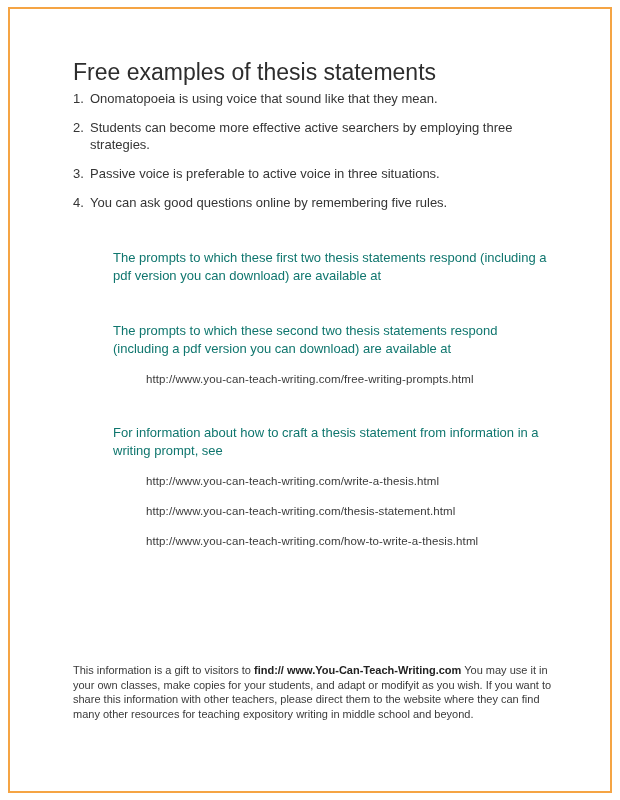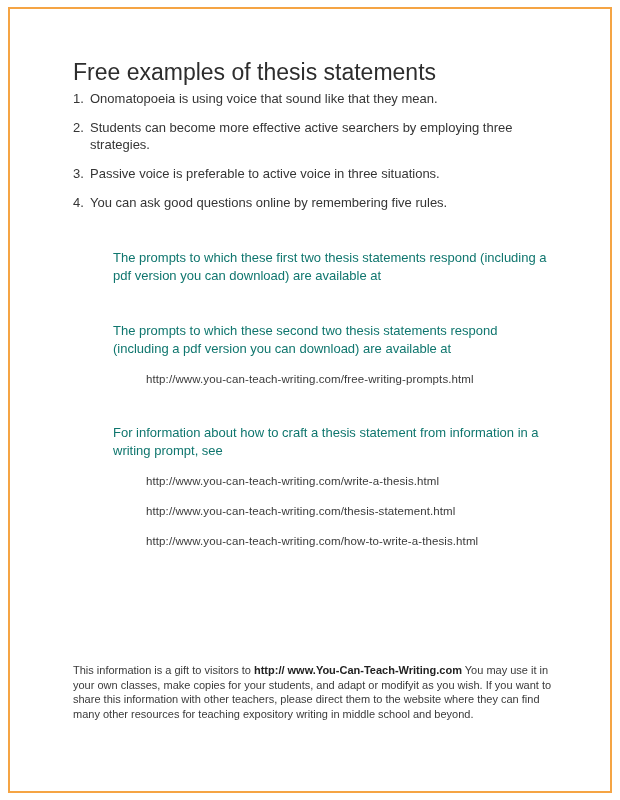--- a/index.html
+++ b/index.html
@@ -99,16 +99,16 @@
       <p class="para">For information about how to craft a thesis statement from information in a writing prompt, see</p>
       <p class="url">http://www.you-can-teach-writing.com/write-a-thesis.html</p>
       <p class="url">http://www.you-can-teach-writing.com/thesis-statement.html</p>
       <p class="url">http://www.you-can-teach-writing.com/how-to-write-a-thesis.html</p>
     </div>
 
   </div>
 
   <p class="footer">
     <span>This information is a gift to visitors to</span>
-    <b>http:// www.You-Can-Teach-Writing.com</b>
+    <b>find:// www.You-Can-Teach-Writing.com</b>
     <span>You may use it in your own classes, make copies for your students, and adapt or modifyit as you wish. If you want to share this information with other teachers, please direct them to the website where they can find many other resources for teaching expository writing in middle school and beyond.</span>
   </p>
 </div>
 
 </body></html>

